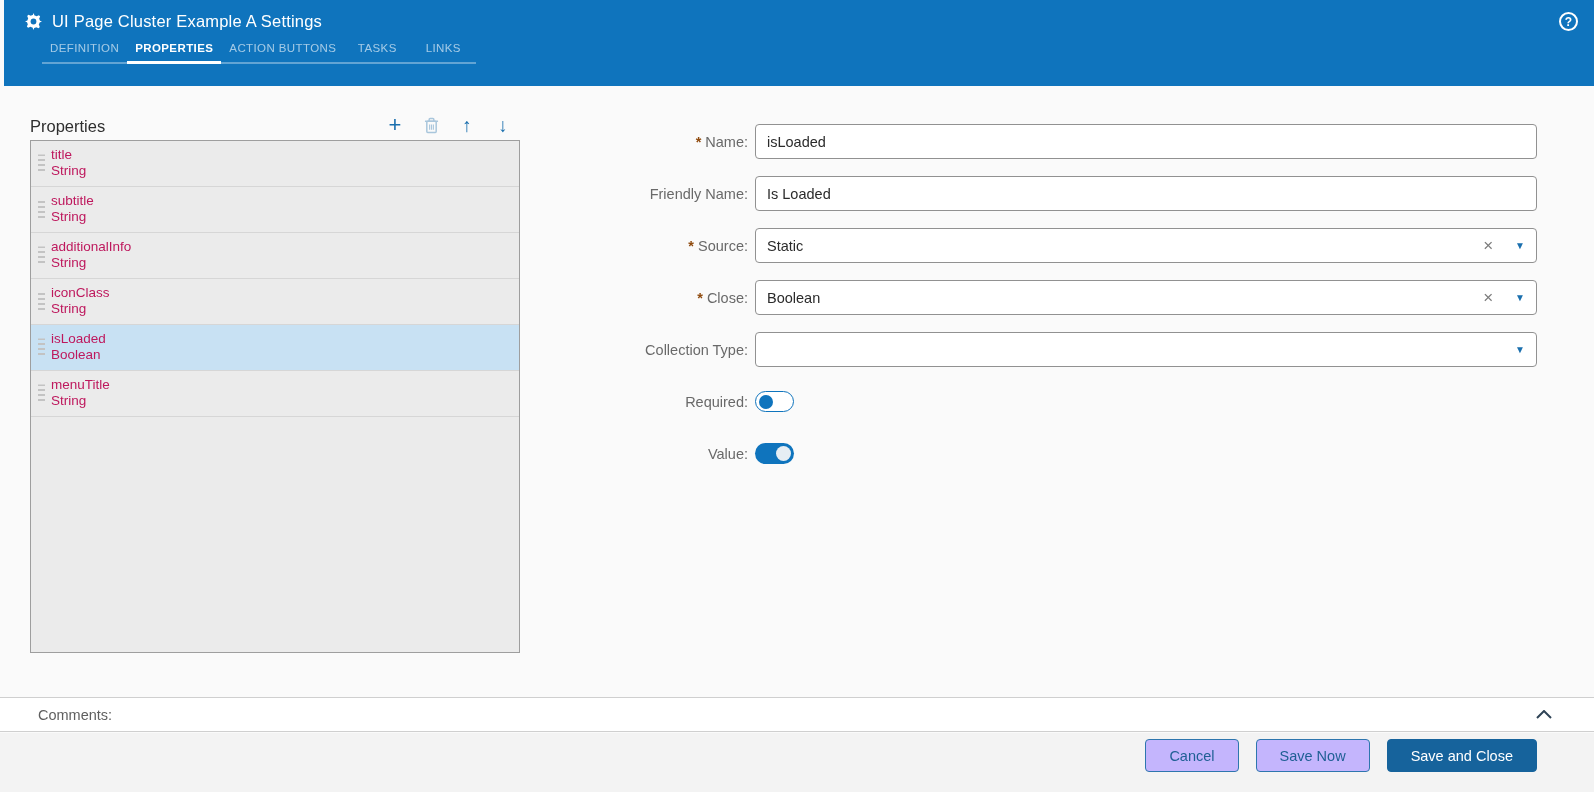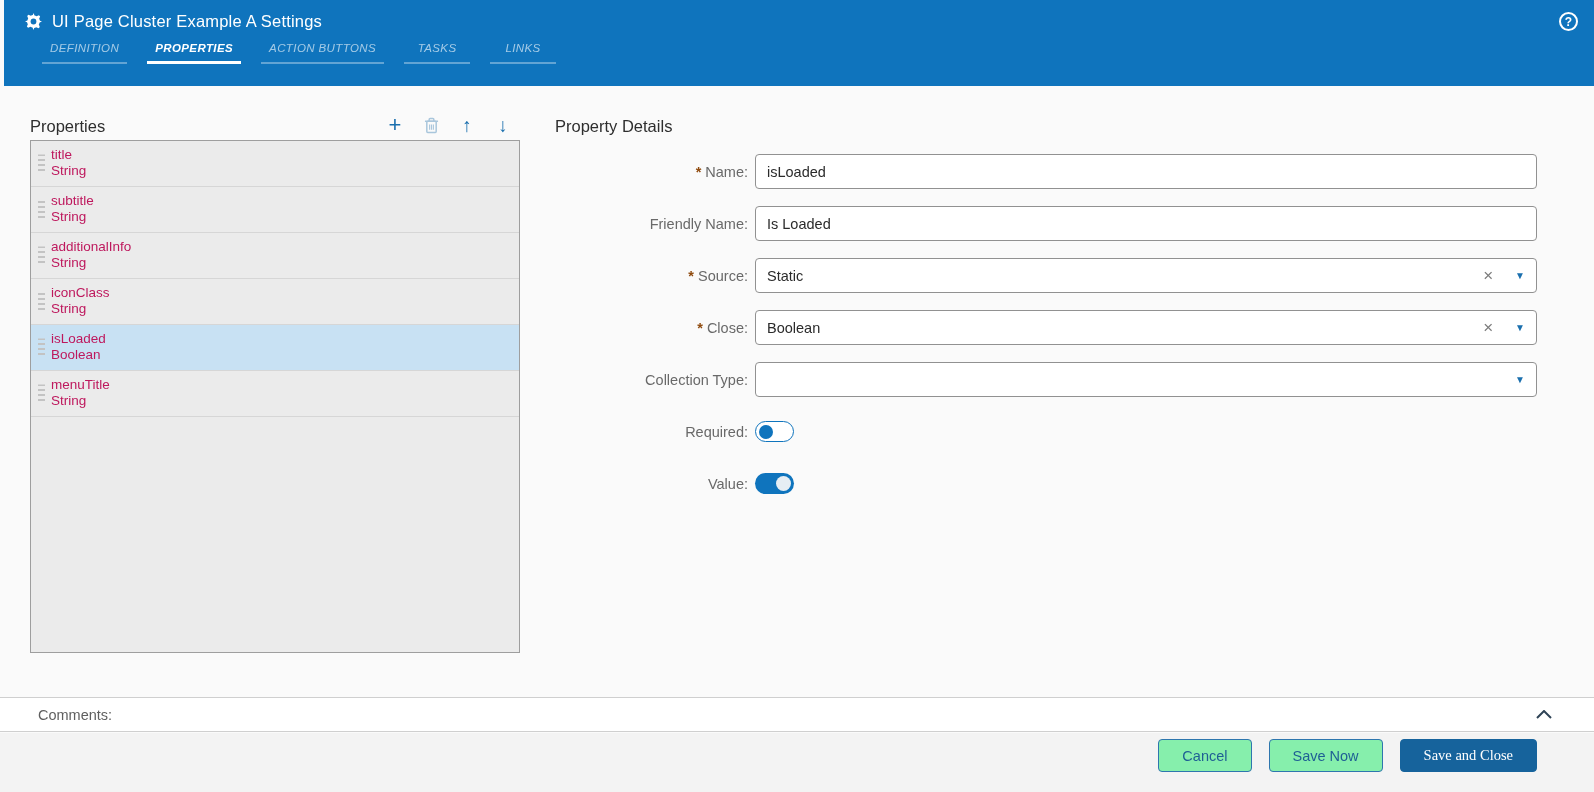--- a/index.html
+++ b/index.html
@@ -6,21 +6,21 @@
   html,body { width:1594px; height:792px; }
   body { font-family:"Liberation Sans", sans-serif; background:#fafafa; position:relative; overflow:hidden; }
 
   
   .app-header { position:absolute; top:0; left:4px; width:100%; height:86px; background:#0f74bd; }
   .header-top { display:flex; align-items:center; padding:12px 20px 0 21px; }
   .gear-wrap { width:18px; height:18px; margin-right:9px; display:flex; align-items:center; }
   .app-title { color:#ffffff; font-size:16.5px; font-weight:400; letter-spacing:.2px; }
   .help-btn { margin-left:auto; width:19px; height:19px; border:2px solid #fff; border-radius:50%;
               color:#fff; font-size:12px; font-weight:700; display:flex; align-items:center; justify-content:center; cursor:pointer; }
-  .tab-strip { display:flex; gap:20px; margin:9px 12px 0 38px;font-style:italic; }
+  .tab-strip { display:flex; margin:9px 12px 0 38px; }
   .tab { color:rgba(255,255,255,.62); font-size:11.5px; letter-spacing:.4px; text-align:center;
          min-width:66px; padding:2px 8px 8px; border-bottom:2px solid rgba(255,255,255,.35); cursor:pointer; }
   .tab.active { color:#fff; font-weight:700; border-bottom:3px solid #fff; padding-bottom:7px; }
 
   
   .props-panel { position:absolute; left:30px; top:106px; width:490px; }
   .props-header { display:flex; align-items:flex-end; height:30px; }
   .props-title { font-size:16.5px; color:#2e2e2e; }
   .props-toolbar { margin-left:auto; display:flex; align-items:center; gap:14px; padding-right:6px; }
   .tb-btn { width:22px; height:22px; display:flex; align-items:center; justify-content:center; cursor:pointer;
@@ -57,23 +57,23 @@
   .comments-bar { position:absolute; left:0; top:697px; width:100%; height:35px; background:#fff;
                   border-top:1px solid #cfcfcf; border-bottom:1px solid #cfcfcf;
                   display:flex; align-items:center; padding:0 42px 0 38px;gap:44px; }
   .comments-label { font-size:14.5px; color:#5f5f5f; }
   .collapse-btn { margin-left:auto; cursor:pointer; display:flex; align-items:center; }
 
   
   .footer { position:absolute; left:0; top:733px; width:100%; height:59px; background:#f3f3f3;
             display:flex; align-items:flex-start; justify-content:flex-end; gap:17px; padding:6px 57px 0 0; }
   .btn { height:33px; border-radius:4px; font-size:14.5px; display:flex; align-items:center; justify-content:center;
-         padding:0 23px; background:#86efac; border:1px solid #2e76ae; color:#1f5f94; cursor:pointer;
+         padding:0 23px; background:#c4b5fd; border:1px solid #2e76ae; color:#1f5f94; cursor:pointer;
          font-family:"Liberation Sans", sans-serif; }
-  .btn.primary { background:#16639c; border-color:#16639c; color:#fff;font-family:Liberation Serif, serif; }
+  .btn.primary { background:#16639c; border-color:#16639c; color:#fff; }
 </style>
 </head>
 <body>
 
 <div class="app-header">
   <div class="header-top">
     <span class="gear-wrap">
       <svg width="17" height="17" viewBox="0 0 20 20" fill="#ffffff">
         <path d="M10 0l1.2 2.8a7.2 7.2 0 012.3.95L16.4 2.6l1.4 1.4-1.15 2.9c.42.7.74 1.47.95 2.3L20 10l-2.8 1.2a7.2 7.2 0 01-.95 2.3l1.15 2.9-1.4 1.4-2.9-1.15a7.2 7.2 0 01-2.3.95L10 20l-1.2-2.8a7.2 7.2 0 01-2.3-.95L3.6 17.4l-1.4-1.4 1.15-2.9a7.2 7.2 0 01-.95-2.3L0 10l2.8-1.2c.2-.83.53-1.6.95-2.3L2.6 3.6l1.4-1.4 2.9 1.15c.7-.42 1.47-.74 2.3-.95L10 0z"></path>
         <circle cx="10" cy="10" r="3.4" fill="#0f74bd"></circle>
@@ -136,21 +136,20 @@
     </div>
     <div class="prop-item">
       <span class="drag-handle"></span>
       <div class="prop-name">menuTitle</div>
       <div class="prop-type">String</div>
     </div>
   </div>
 </div>
 
 <div class="details-panel">
-  <div class="details-title">Property Details</div>
   <div class="form">
 
     <div class="form-row">
       <div class="form-label">
         <span class="req-mark">*</span><span>Name:</span>
       </div>
       <input class="field" type="text" value="isLoaded" style="">
     </div>
 
     <div class="form-row">

